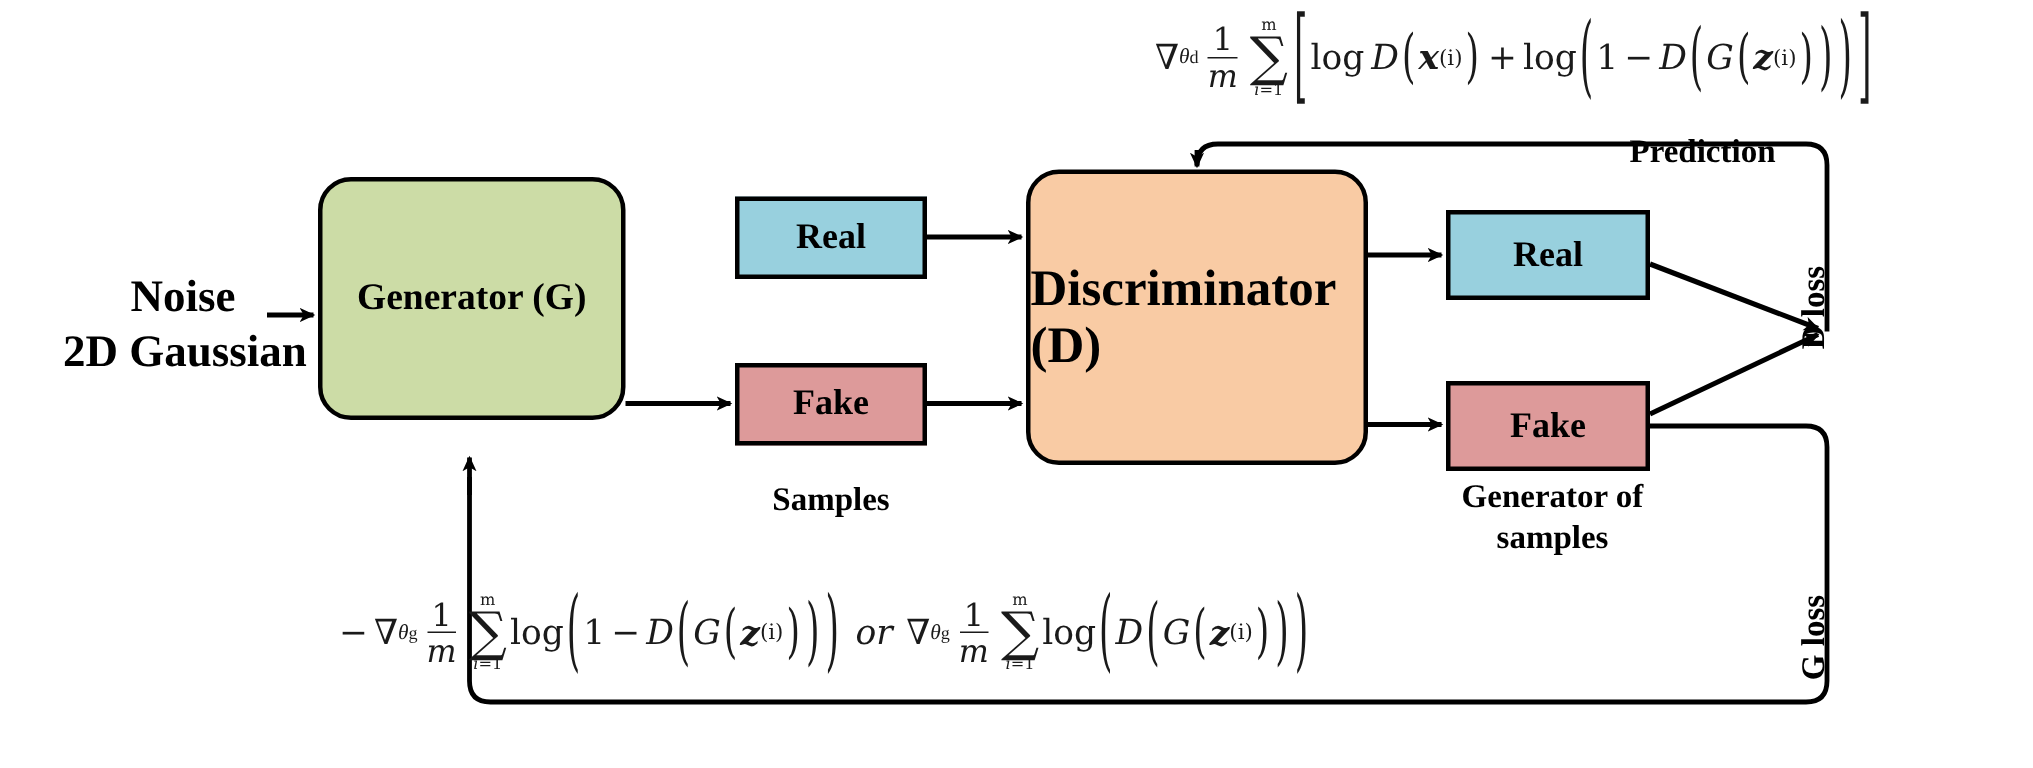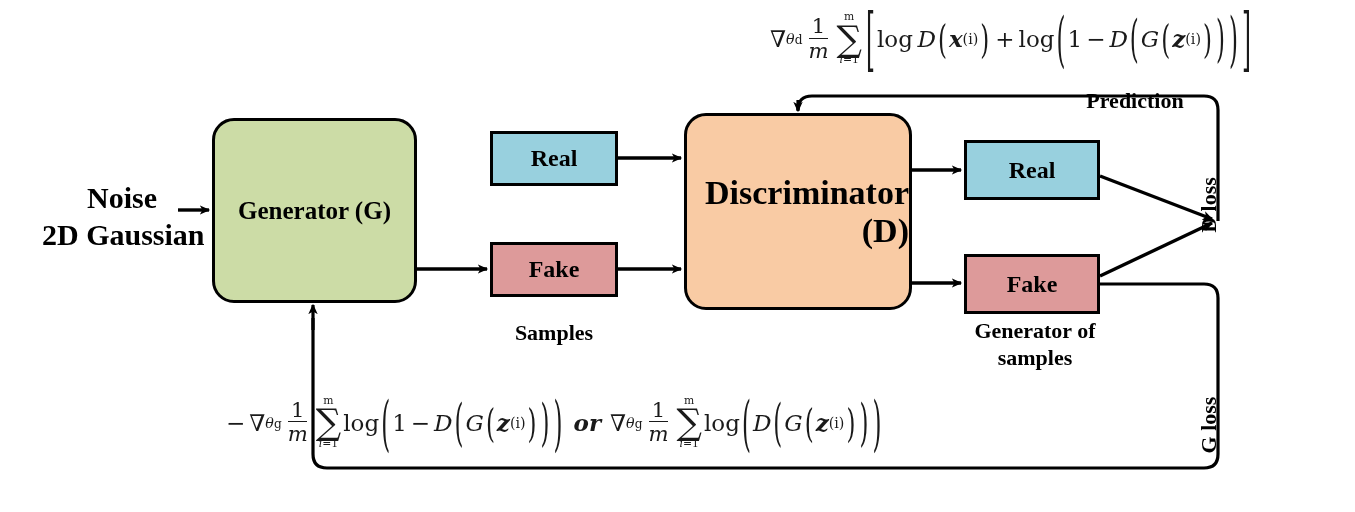--- a/index.html
+++ b/index.html
@@ -25,26 +25,26 @@
   }
   .node {
     position: absolute;
     box-sizing: border-box;
     display: flex;
     align-items: center;
     justify-content: center;
     border: 3px solid #000000;
     font-weight: bold;
     color: #000000;
-    text-align: right;
+    text-align: left;
     line-height: 1.1;
   }
   .node-generator {
     left: 212px; top: 118px;
-    width: 205px; height: 185px;
+    width: 205px; height: 162px;
     background: #ccdca6;
     border-radius: 22px;
     font-size: 25px;
   }
   .node-discriminator {
     left: 684px; top: 113px;
     width: 228px; height: 197px;
     background: #f9cba4;
     border-radius: 22px;
     font-size: 34px;
@@ -122,39 +122,39 @@
   }
   .formula-top  { left: 770px; top: 12px; }
   .formula-bot  { left: 222px; top: 392px; }
 
   
   .mrow { display: inline-flex; align-items: center; white-space: nowrap; }
   .mi   { font-style: italic; }
   .mb   { font-style: italic; font-weight: bold; }
   .mup  { font-style: normal; }
   .sup  { font-size: 0.62em; vertical-align: super; font-style: normal; }
-  .sub  { font-size: 0.62em; vertical-align: sub; font-style: normal; }
+  .sub  { font-size: 0.62em; vertical-align: sub; font-style: normal; font-family: Liberation Serif, serif; }
   .frac { display: inline-flex; flex-direction: column; align-items: center;
           vertical-align: middle; margin: 0 3px; font-size: 0.92em; }
   .frac .num { border-bottom: 1.4px solid #1a1a1a; padding: 0 3px; line-height: 1.05; }
   .frac .den { padding: 0 3px; line-height: 1.12; }
   .bigsum { display: inline-flex; flex-direction: column; align-items: center;
             vertical-align: middle; margin: 0 2px; line-height: 1; }
   .bigsum .lim { font-size: 0.47em; font-style: normal; }
   .bigsum .sig { font-size: 1.55em; line-height: 0.9; font-style: normal; }
   .paren { display: inline-block; font-size: 1.0em; transform: scaleY(1.7);
            transform-origin: center; margin: 0 2px; font-style: normal; }
   .paren2 { display: inline-block; font-size: 1.0em; transform: scaleY(2.15);
            transform-origin: center; margin: 0 2px; font-style: normal; }
   .paren3 { display: inline-block; font-size: 1.0em; transform: scaleY(2.6);
            transform-origin: center; margin: 0 2px; font-style: normal; }
   .brk   { display: inline-block; font-size: 1.0em; transform: scaleY(3.0);
            transform-origin: center; margin: 0 2px; font-style: normal; }
   .op { margin: 0 4px; font-style: normal; }
-  .orword { font-style: italic; font-weight: bold; margin: 17px 9px; }
+  .orword { font-style: italic; font-weight: normal; margin: 17px 9px; }
 </style>
 </head>
 <body>
 
 <div id="canvas">
 
   <svg id="wires" viewBox="0 0 1355 512" xmlns="http://www.w3.org/2000/svg">
     <defs>
       <marker id="ah" markerWidth="11" markerHeight="11" refX="9.2" refY="5.1" orient="auto" markerUnits="userSpaceOnUse">
         <path d="M0,0.4 L10.4,5.1 L0,9.8 L2.7,5.1 Z" fill="#000"></path>

